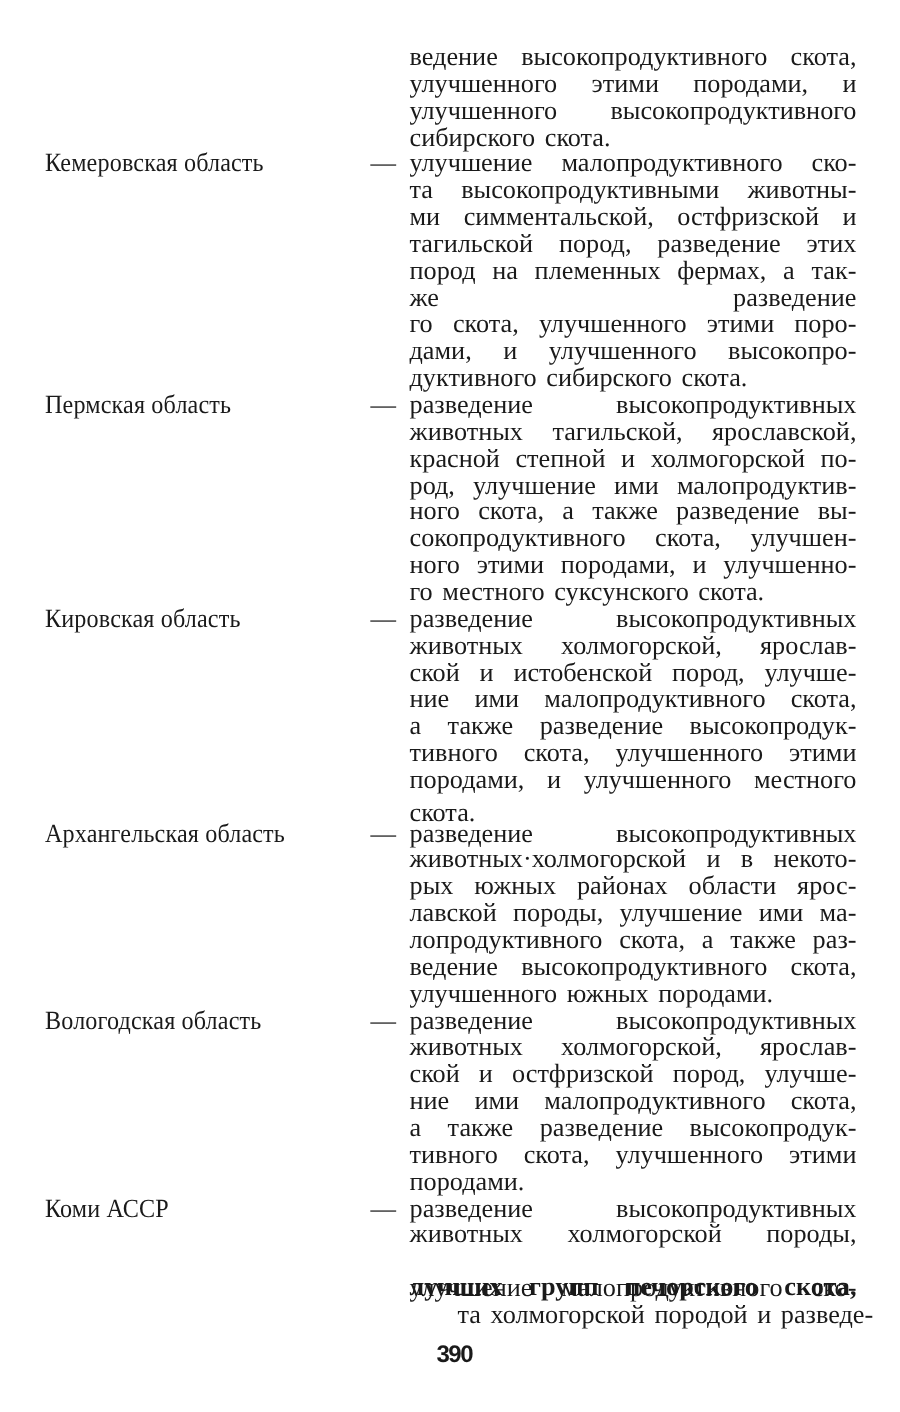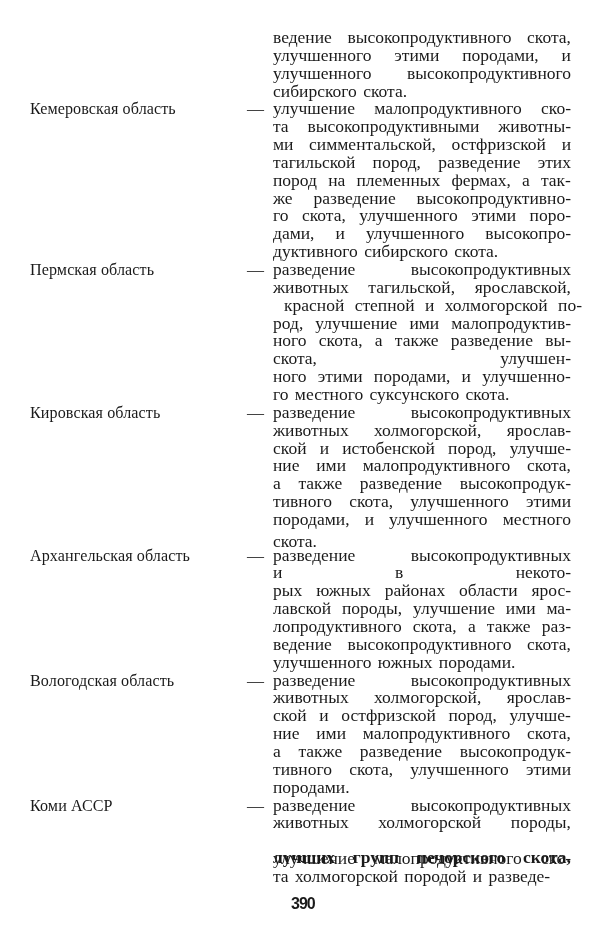--- a/index.html
+++ b/index.html
@@ -91,21 +91,20 @@
             <span>племенных</span>
             <span>фермах,</span>
             <span>а</span>
             <span>так-</span>
           </div>
         </div>
         <div class="line" style="position: absolute; left: 0px; width: 298px; top: 89.25px;">
           <div class="line-inner">
             <span>же</span>
             <span>разведение</span>
-            <span>высокопродуктивно-</span>
           </div>
         </div>
         <div class="line" style="position: absolute; left: 0px; width: 298px; top: 107.1px;">
           <div class="line-inner">
             <span>го</span>
             <span>скота,</span>
             <span>улучшенного</span>
             <span>этими</span>
             <span>поро-</span>
           </div>
@@ -133,21 +132,21 @@
             <span>высокопродуктивных</span>
           </div>
         </div>
         <div class="line" style="position: absolute; left: 0px; width: 298px; top: 17.85px;">
           <div class="line-inner">
             <span>животных</span>
             <span>тагильской,</span>
             <span>ярославской,</span>
           </div>
         </div>
-        <div class="line" style="position: absolute; left: 0px; width: 298px; top: 35.7px; margin-left: 11px;">
+        <div class="line" style="position: absolute; left: 0px; width: 298px; top: 35.7px;">
           <div class="line-inner">
             <span>красной</span>
             <span>степной</span>
             <span>и</span>
             <span>холмогорской</span>
             <span>по-</span>
           </div>
         </div>
         <div class="line" style="position: absolute; left: 0px; width: 298px; top: 53.55px;">
           <div class="line-inner">
@@ -162,20 +161,21 @@
             <span>ного</span>
             <span>скота,</span>
             <span>а</span>
             <span>также</span>
             <span>разведение</span>
             <span>вы-</span>
           </div>
         </div>
         <div class="line" style="position: absolute; left: 0px; width: 298px; top: 89.25px;">
           <div class="line-inner">
+            <span>сокопродуктивного</span>
             <span>скота,</span>
             <span>улучшен-</span>
           </div>
         </div>
         <div class="line" style="position: absolute; left: 0px; width: 298px; top: 107.1px;">
           <div class="line-inner">
             <span>ного</span>
             <span>этими</span>
             <span>породами,</span>
             <span>и</span>
@@ -255,20 +255,21 @@
       <div class="dash">—</div>
       <div class="desc">
         <div class="line" style="position: absolute; left: 0px; width: 298px; top: 0px;">
           <div class="line-inner">
             <span>разведение</span>
             <span>высокопродуктивных</span>
           </div>
         </div>
         <div class="line" style="position: absolute; left: 0px; width: 298px; top: 17.85px;">
           <div class="line-inner">
+            <span>животных·холмогорской</span>
             <span>и</span>
             <span>в</span>
             <span>некото-</span>
           </div>
         </div>
         <div class="line" style="position: absolute; left: 0px; width: 298px; top: 35.7px;">
           <div class="line-inner">
             <span>рых</span>
             <span>южных</span>
             <span>районах</span>
@@ -387,18 +388,18 @@
           </div>
         </div>
         <div class="line" style="position: absolute; left: 0px; width: 298px; top: 53.55px;">
           <div class="line-inner">
             <span>улучшение</span>
             <span>малопродуктивного</span>
             <span>ско-</span>
           </div>
         </div>
         <div class="line" style="position: absolute; left: 0px; width: 298px; top: 71.4px;">
-          <div class="line-inner left" style="justify-content: flex-start; word-spacing: 2px;">та холмогорской породой и разведе-</div>
+          <div class="line-inner left" style="justify-content: flex-start; word-spacing: 2px; margin-left: 32px;">та холмогорской породой и разведе-</div>
         </div>
       </div>
     </div>
     <div class="pagenum">390</div>
   </div>
 
 </body></html>

